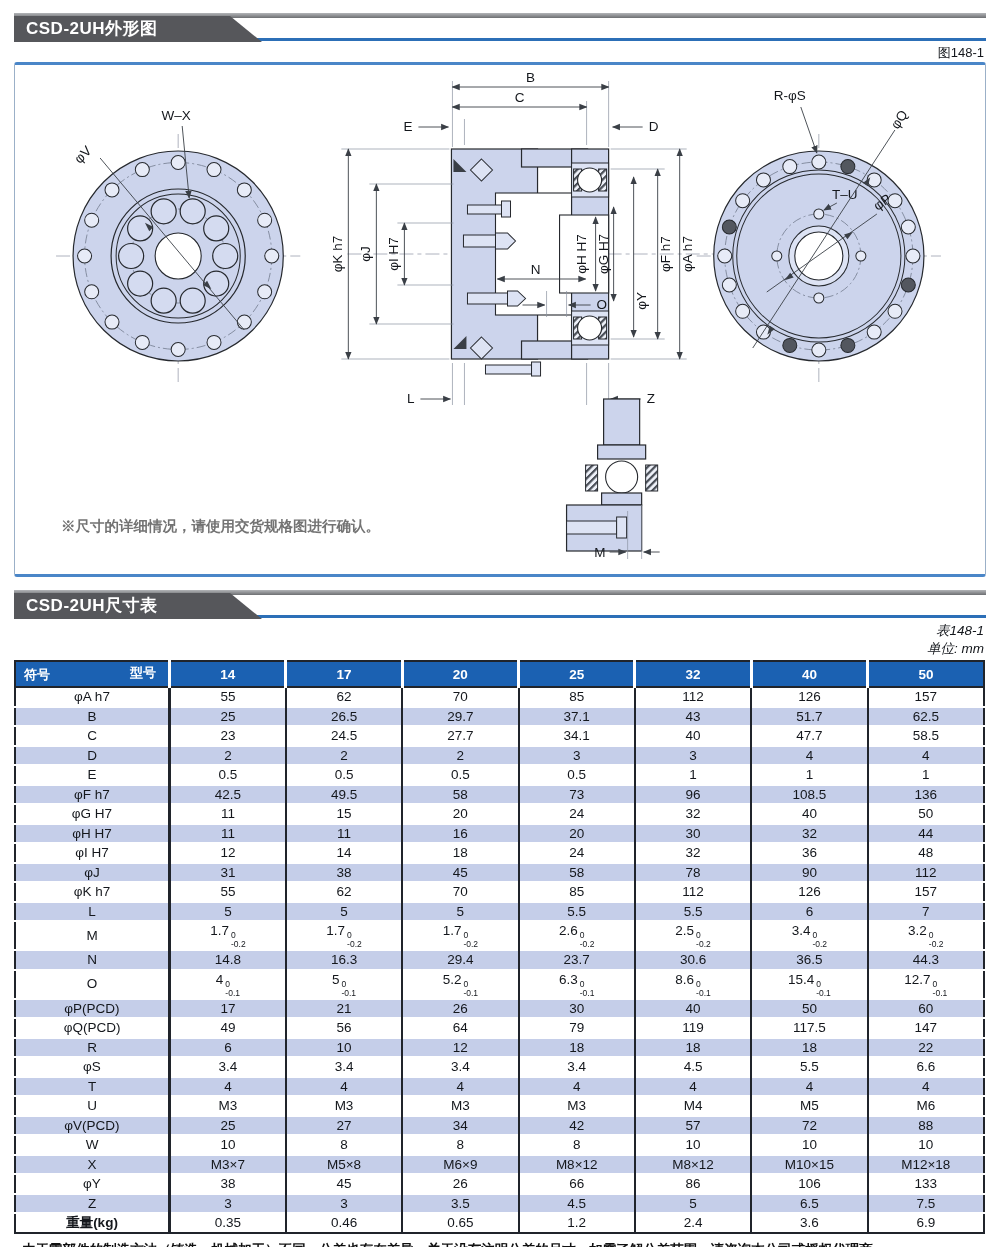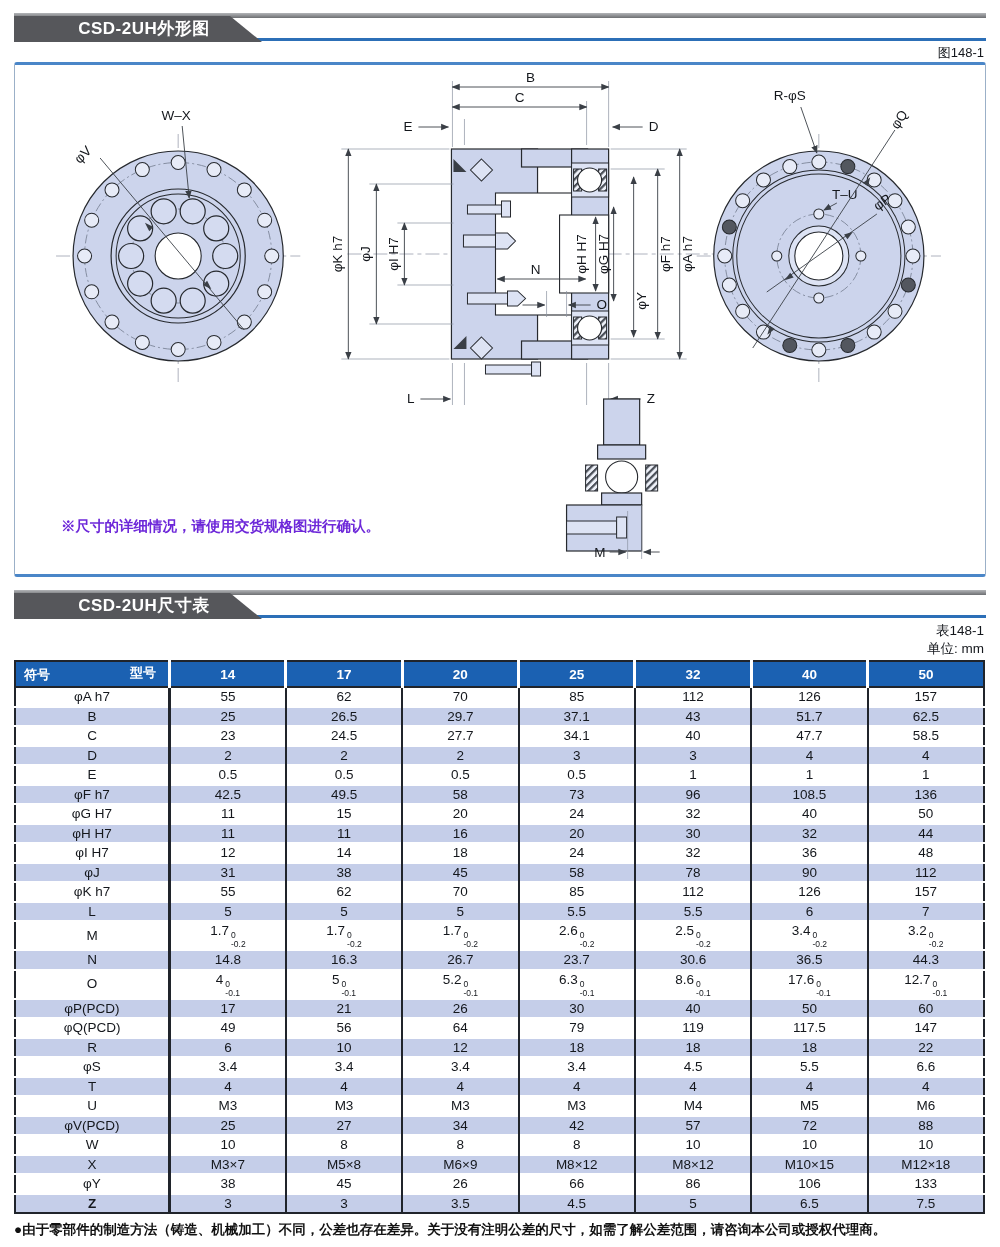--- a/index.html
+++ b/index.html
@@ -2,38 +2,38 @@
 <html><head>
 <meta charset="utf-8">
 <style>
   html,body { margin:0; padding:0; }
   body {
     width:1000px; height:1247px; background:#ffffff; overflow:hidden;
     font-family:"Liberation Sans", sans-serif; color:#14171c;
     position:relative;
   }
   
-  .banner { position:relative; height:29px; margin:13px 14px 0 14px;text-align:center; }
+  .banner { position:relative; height:29px; margin:13px 14px 0 14px; }
   .banner .topbar { position:absolute; top:0; left:0; right:0; height:5px;
     background:linear-gradient(to bottom,#b3b5b8,#6d6f72); }
   .banner .blueline { position:absolute; top:25px; left:0; right:0; height:3px; background:#2c6fb7; }
   .banner .tab { position:absolute; top:3px; left:0; height:26px; width:248px;
     background:#56575b; color:#fff; font-size:17px; font-weight:bold;
     line-height:25px; padding-left:12px; box-sizing:border-box; letter-spacing:.5px;
     clip-path:polygon(0 0, 216px 0, 248px 100%, 0 100%); }
   .figref { text-align:right; margin:2px 16px 0 0; font-size:13px; height:15px; }
   .banner2 { }
-  .tableref { text-align:right; margin:3px 16px 0 0; font-size:13.5px; line-height:18px; }
+  .tableref { text-align:right; margin:3px 16px 0 0; font-size:13.5px; line-height:18px;font-style:italic; }
 
   
   .panel { position:relative; margin:3px 14px 0 14px; height:509px;
     border:1px solid #9bb0c8; border-top:3px solid #4a86c8; border-bottom:3px solid #4a86c8;
     border-radius:3px; background:#fff; }
   .panel svg { position:absolute; left:0; top:0; width:100%; height:100%; }
-  .panel-note { position:absolute; left:46px; top:452px; font-size:14.5px; font-weight:bold; color:#6d28d9; }
+  .panel-note { position:absolute; left:46px; top:452px; font-size:14.5px; font-weight:bold; color:#737373; }
 
   .part   { fill:#ccd4ec; stroke:#26292e; stroke-width:1.2; }
   .part2  { fill:#dde3f4; stroke:#26292e; stroke-width:1; }
   .white  { fill:#ffffff; stroke:#26292e; stroke-width:1.1; }
   .hole   { fill:#e7ebf7; stroke:#26292e; stroke-width:1; }
   .holed  { fill:#53575f; stroke:#26292e; stroke-width:1; }
   .hole2  { fill:#d4dbf0; stroke:#26292e; stroke-width:1.2; }
   .dashc  { fill:none; stroke:#7d8699; stroke-width:.9; stroke-dasharray:9 3 2 3; }
   .cl     { stroke:#9aa0ad; stroke-width:.8; stroke-dasharray:14 4 4 4; fill:none; }
   .dim    { stroke:#3a3f46; stroke-width:.9; fill:none; }
@@ -472,21 +472,21 @@
           </span></td>
         <td><span>3.2</span><span class="tstack">
             <span>0</span>
             <span>-0.2</span>
           </span></td>
       </tr>
       <tr class="even">
         <td>N</td>
         <td>14.8</td>
         <td>16.3</td>
-        <td>26.7</td>
+        <td>29.4</td>
         <td>23.7</td>
         <td>30.6</td>
         <td>36.5</td>
         <td>44.3</td>
       </tr>
       <tr class="odd">
         <td>O</td>
         <td><span>4</span><span class="tstack">
             <span>0</span>
             <span>-0.1</span>
@@ -500,21 +500,21 @@
             <span>-0.1</span>
           </span></td>
         <td><span>6.3</span><span class="tstack">
             <span>0</span>
             <span>-0.1</span>
           </span></td>
         <td><span>8.6</span><span class="tstack">
             <span>0</span>
             <span>-0.1</span>
           </span></td>
-        <td><span>17.6</span><span class="tstack">
+        <td><span>15.4</span><span class="tstack">
             <span>0</span>
             <span>-0.1</span>
           </span></td>
         <td><span>12.7</span><span class="tstack">
             <span>0</span>
             <span>-0.1</span>
           </span></td>
       </tr>
       <tr class="even">
         <td>φP(PCD)</td>
@@ -619,16 +619,26 @@
       <tr class="even">
         <td>Z</td>
         <td>3</td>
         <td>3</td>
         <td>3.5</td>
         <td>4.5</td>
         <td>5</td>
         <td>6.5</td>
         <td>7.5</td>
       </tr>
+      <tr class="odd">
+        <td>重量(kg)</td>
+        <td>0.35</td>
+        <td>0.46</td>
+        <td>0.65</td>
+        <td>1.2</td>
+        <td>2.4</td>
+        <td>3.6</td>
+        <td>6.9</td>
+      </tr>
     </tbody>
 </table>
 
 <div class="footnote">●由于零部件的制造方法（铸造、机械加工）不同，公差也存在差异。关于没有注明公差的尺寸，如需了解公差范围，请咨询本公司或授权代理商。</div>
 
 </body></html>

